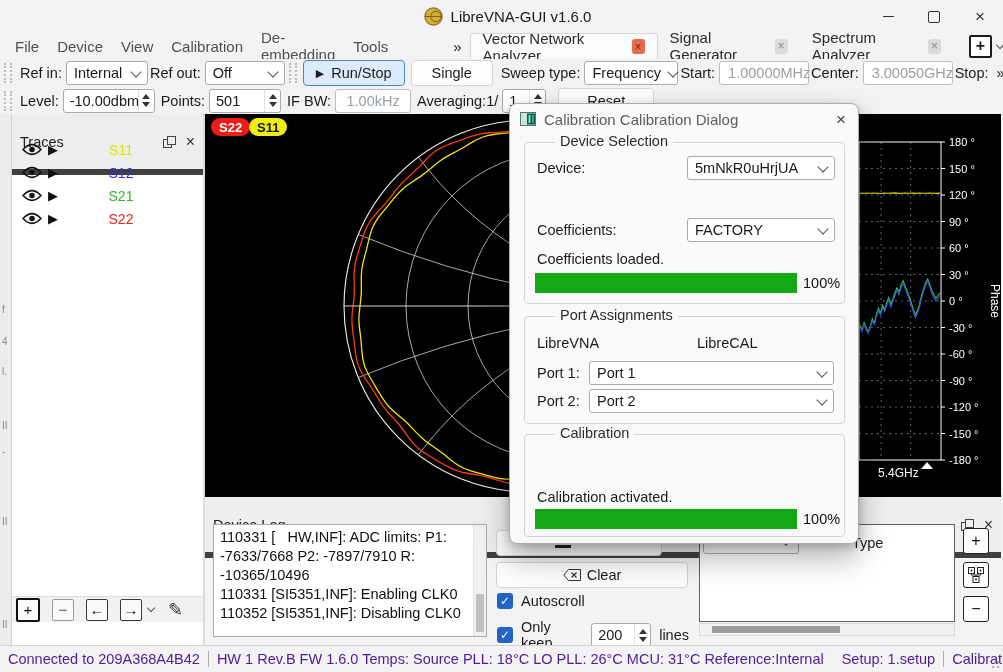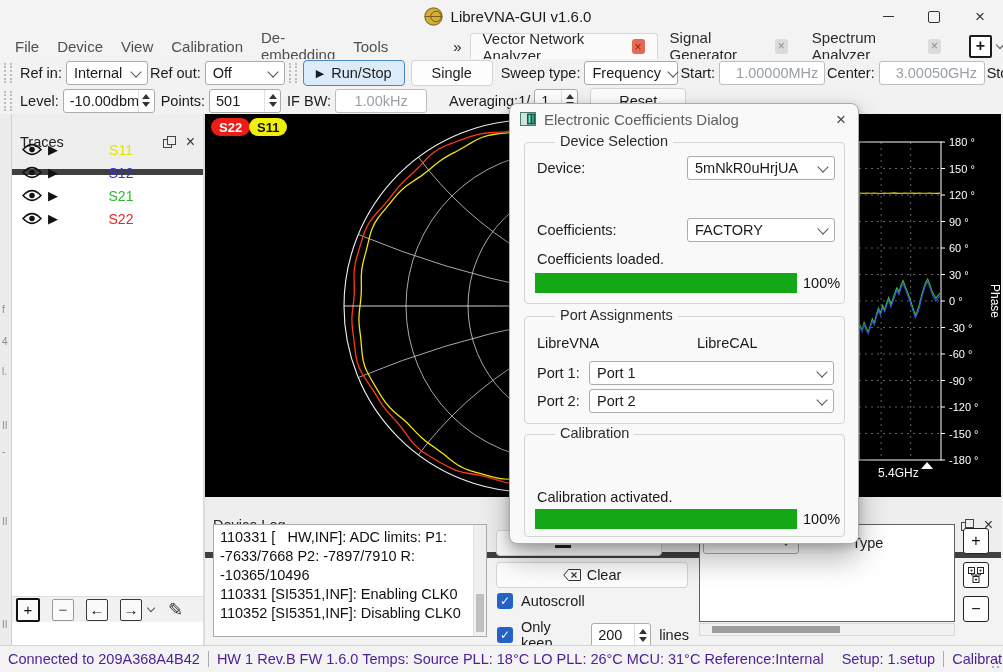--- a/index.html
+++ b/index.html
@@ -27,21 +27,21 @@
   #add-tab .plusbox{width:19px;height:19px;border:2px solid #1c1c1c;border-radius:2px;display:flex;align-items:center;justify-content:center;font-size:16px;font-weight:bold;background:#fff;}
   .chev{width:7px;height:7px;border-right:1.6px solid #555;border-bottom:1.6px solid #555;transform:rotate(45deg);margin-left:8px;margin-top:-3px;flex:none;}
   .chev.sm{width:5px;height:5px;margin-left:2px;}
   
   .toolbar{position:absolute;left:0;width:1003px;display:flex;align-items:center;background:#f2f2f2;}
   #tb1{top:59px;height:28px;border-bottom:1px solid #e6e6e6;}
   #tb2{top:87px;height:27px;border-bottom:1px solid #e6e6e6;}
   .tb-handle{width:4px;height:20px;border-left:2px dotted #bcbcbc;border-right:2px dotted #bcbcbc;margin:0 6px 0 4px;flex:none;}
   .tb-label{margin:0 4px 0 2px;white-space:nowrap;}
   .combo{display:flex;align-items:center;justify-content:space-between;background:#fff;border:1px solid #ababab;border-radius:3px;height:22px;padding:0 7px;white-space:nowrap;flex:none;}
-  .field{background:#fff;border:1px solid #bdbdbd;border-radius:3px;height:22px;display:flex;align-items:center;padding:0 16px;color:#9aa0a6;white-space:nowrap;flex:none;}
+  .field{background:#fff;border:1px solid #bdbdbd;border-radius:3px;height:22px;display:flex;align-items:center;padding:0 8px;color:#9aa0a6;white-space:nowrap;flex:none;}
   .btn{background:#fdfdfd;border:1px solid #d4d4d4;border-radius:4px;height:24px;display:flex;align-items:center;justify-content:center;padding:0 12px;white-space:nowrap;flex:none;}
   .btn.primary{background:#dcebf9;border:1.5px solid #4b87c6;}
   .play-glyph{font-size:11px;margin-right:7px;}
   .spin{display:flex;align-items:stretch;background:#fff;border:1px solid #ababab;border-radius:3px;height:22px;flex:none;}
   .spin .val{padding:0 6px;display:flex;align-items:center;}
   .spin .btns{display:flex;flex-direction:column;justify-content:center;align-items:center;width:15px;border-left:1px solid #e0e0e0;}
   .tri-up{width:0;height:0;border-left:4px solid transparent;border-right:4px solid transparent;border-bottom:5px solid #333;margin:1.5px 0;}
   .tri-dn{width:0;height:0;border-left:4px solid transparent;border-right:4px solid transparent;border-top:5px solid #333;margin:1.5px 0;}
   .ovf{color:#222;margin:0 4px;white-space:nowrap;}
   
@@ -214,21 +214,21 @@
         <span class="val" style="width:42px">501</span>
         <span class="btns">
           <i class="tri-up"></i>
           <i class="tri-dn"></i>
         </span>
       </div>
     <span class="tb-label" style="margin-left:6px">IF BW:</span>
     <div class="field" style="width:58px;justify-content:center">
         <span>1.00kHz</span>
       </div>
-    <span class="tb-label" style="margin-left:22px">Averaging:1/</span>
+    <span class="tb-label" style="margin-left:6px">Averaging:1/</span>
     <div class="spin">
         <span class="val" style="width:14px">1</span>
         <span class="btns">
           <i class="tri-up"></i>
           <i class="tri-dn"></i>
         </span>
       </div>
     <div class="btn" style="margin-left:12px;width:70px">
         <span>Reset</span>
       </div>
@@ -481,21 +481,21 @@
     </div>
 
   <div id="dialog">
     <div id="dlg-title">
       <svg style="margin-left:10px" width="16" height="14" viewBox="0 0 16 14">
           <rect x="0.5" y="0.5" width="15" height="13" fill="#cfe4de" stroke="#4a7a6e"></rect>
           <rect x="7" y="1.5" width="8" height="11" fill="#0c5a4e"></rect>
           <rect x="8.5" y="3" width="2" height="8" fill="#7fd9c0"></rect>
           <rect x="12" y="3" width="2" height="8" fill="#3aa188"></rect>
         </svg>
-      <span class="ttl">Electronic Coefficients Dialog</span>
+      <span class="ttl">Calibration Calibration Dialog</span>
       <span id="dlg-close">×</span>
     </div>
 
     <div class="group" style="left:14px;top:38px;width:319px;height:160px">
       <span class="gtitle">Device Selection</span>
       <span class="dlab" style="left:12px;top:17px">Device:</span>
       <div class="combo dcombo" style="left:162px;top:13px;width:148px">
           <span>5mNkR0uHrjUA</span>
           <i class="chev"></i>
         </div>

